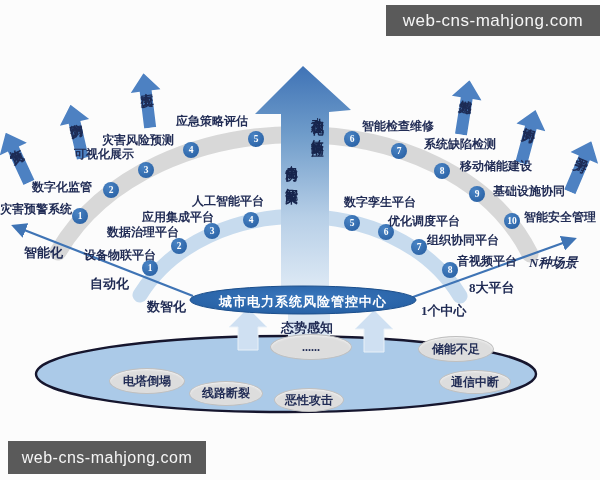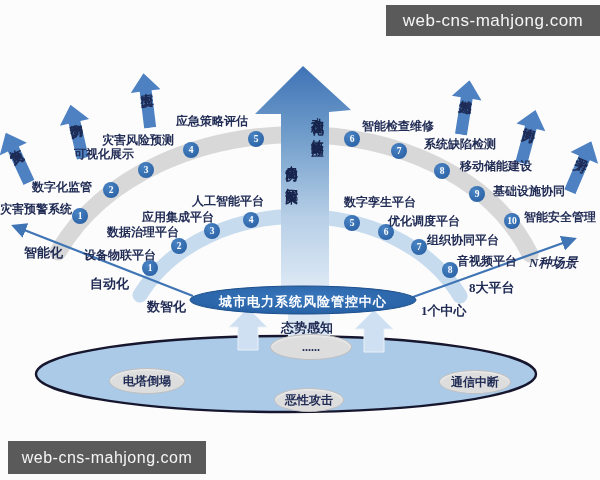--- a/index.html
+++ b/index.html
@@ -154,20 +154,22 @@
 
   <div class="lbl big" style="left:421px;top:304px;">1个中心</div>
   <div class="lbl big" style="left:469px;top:281px;">8大平台</div>
   <div class="lbl big italic" style="left:529px;top:256px;">N种场景</div>
 
   <div class="hub-label">城市电力系统风险管控中心</div>
   <div class="lbl big centered" style="left:269px;top:321px;width:76px;">态势感知</div>
 
   <div class="bubble" style="left:270px;top:334px;width:80px;height:24px;">......</div>
   <div class="bubble" style="left:109px;top:368px;width:74px;height:24px;">电塔倒塌</div>
+  <div class="bubble" style="left:189px;top:381px;width:72px;height:23px;">线路断裂</div>
   <div class="bubble" style="left:274px;top:388px;width:68px;height:22px;">恶性攻击</div>
   <div class="bubble" style="left:439px;top:370px;width:70px;height:22px;">通信中断</div>
+  <div class="bubble" style="left:418px;top:336px;width:74px;height:24px;">储能不足</div>
 
 
   <div class="watermark" style="left:386px;top:5px;width:214px;height:31px;font-size:17px;">web-cns-mahjong.com</div>
   <div class="watermark" style="left:8px;top:441px;width:198px;height:33px;font-size:16px;">web-cns-mahjong.com</div>
 
 </div>
 
 </body></html>

